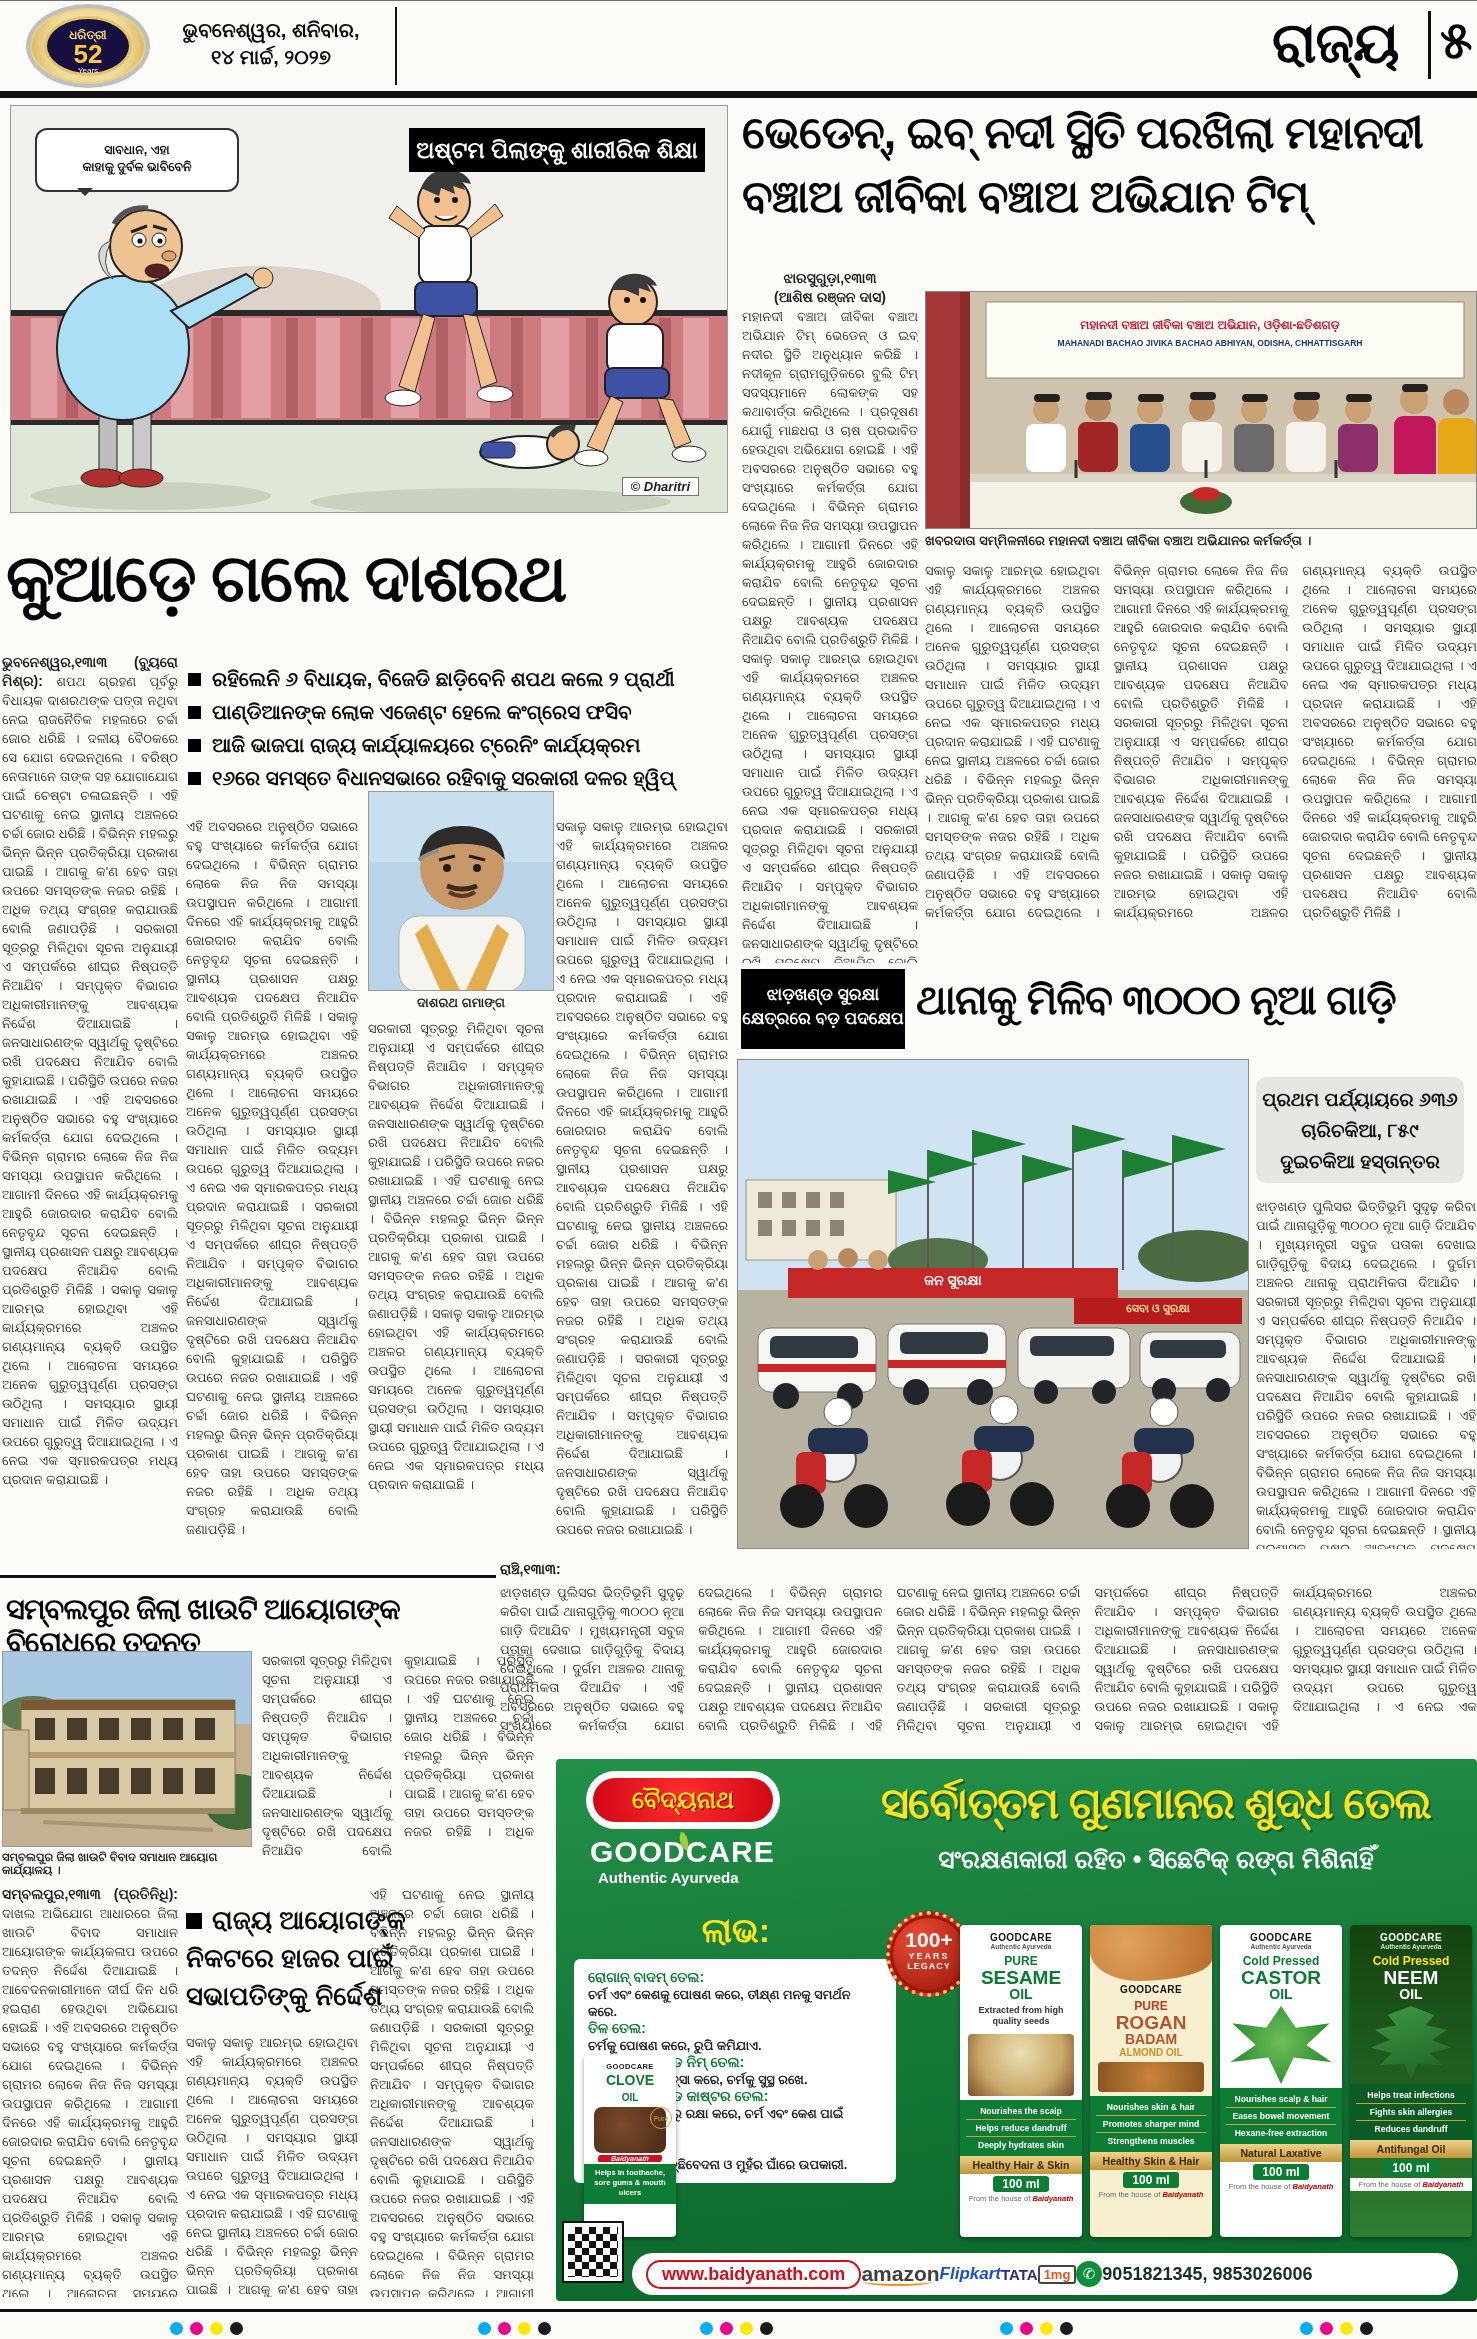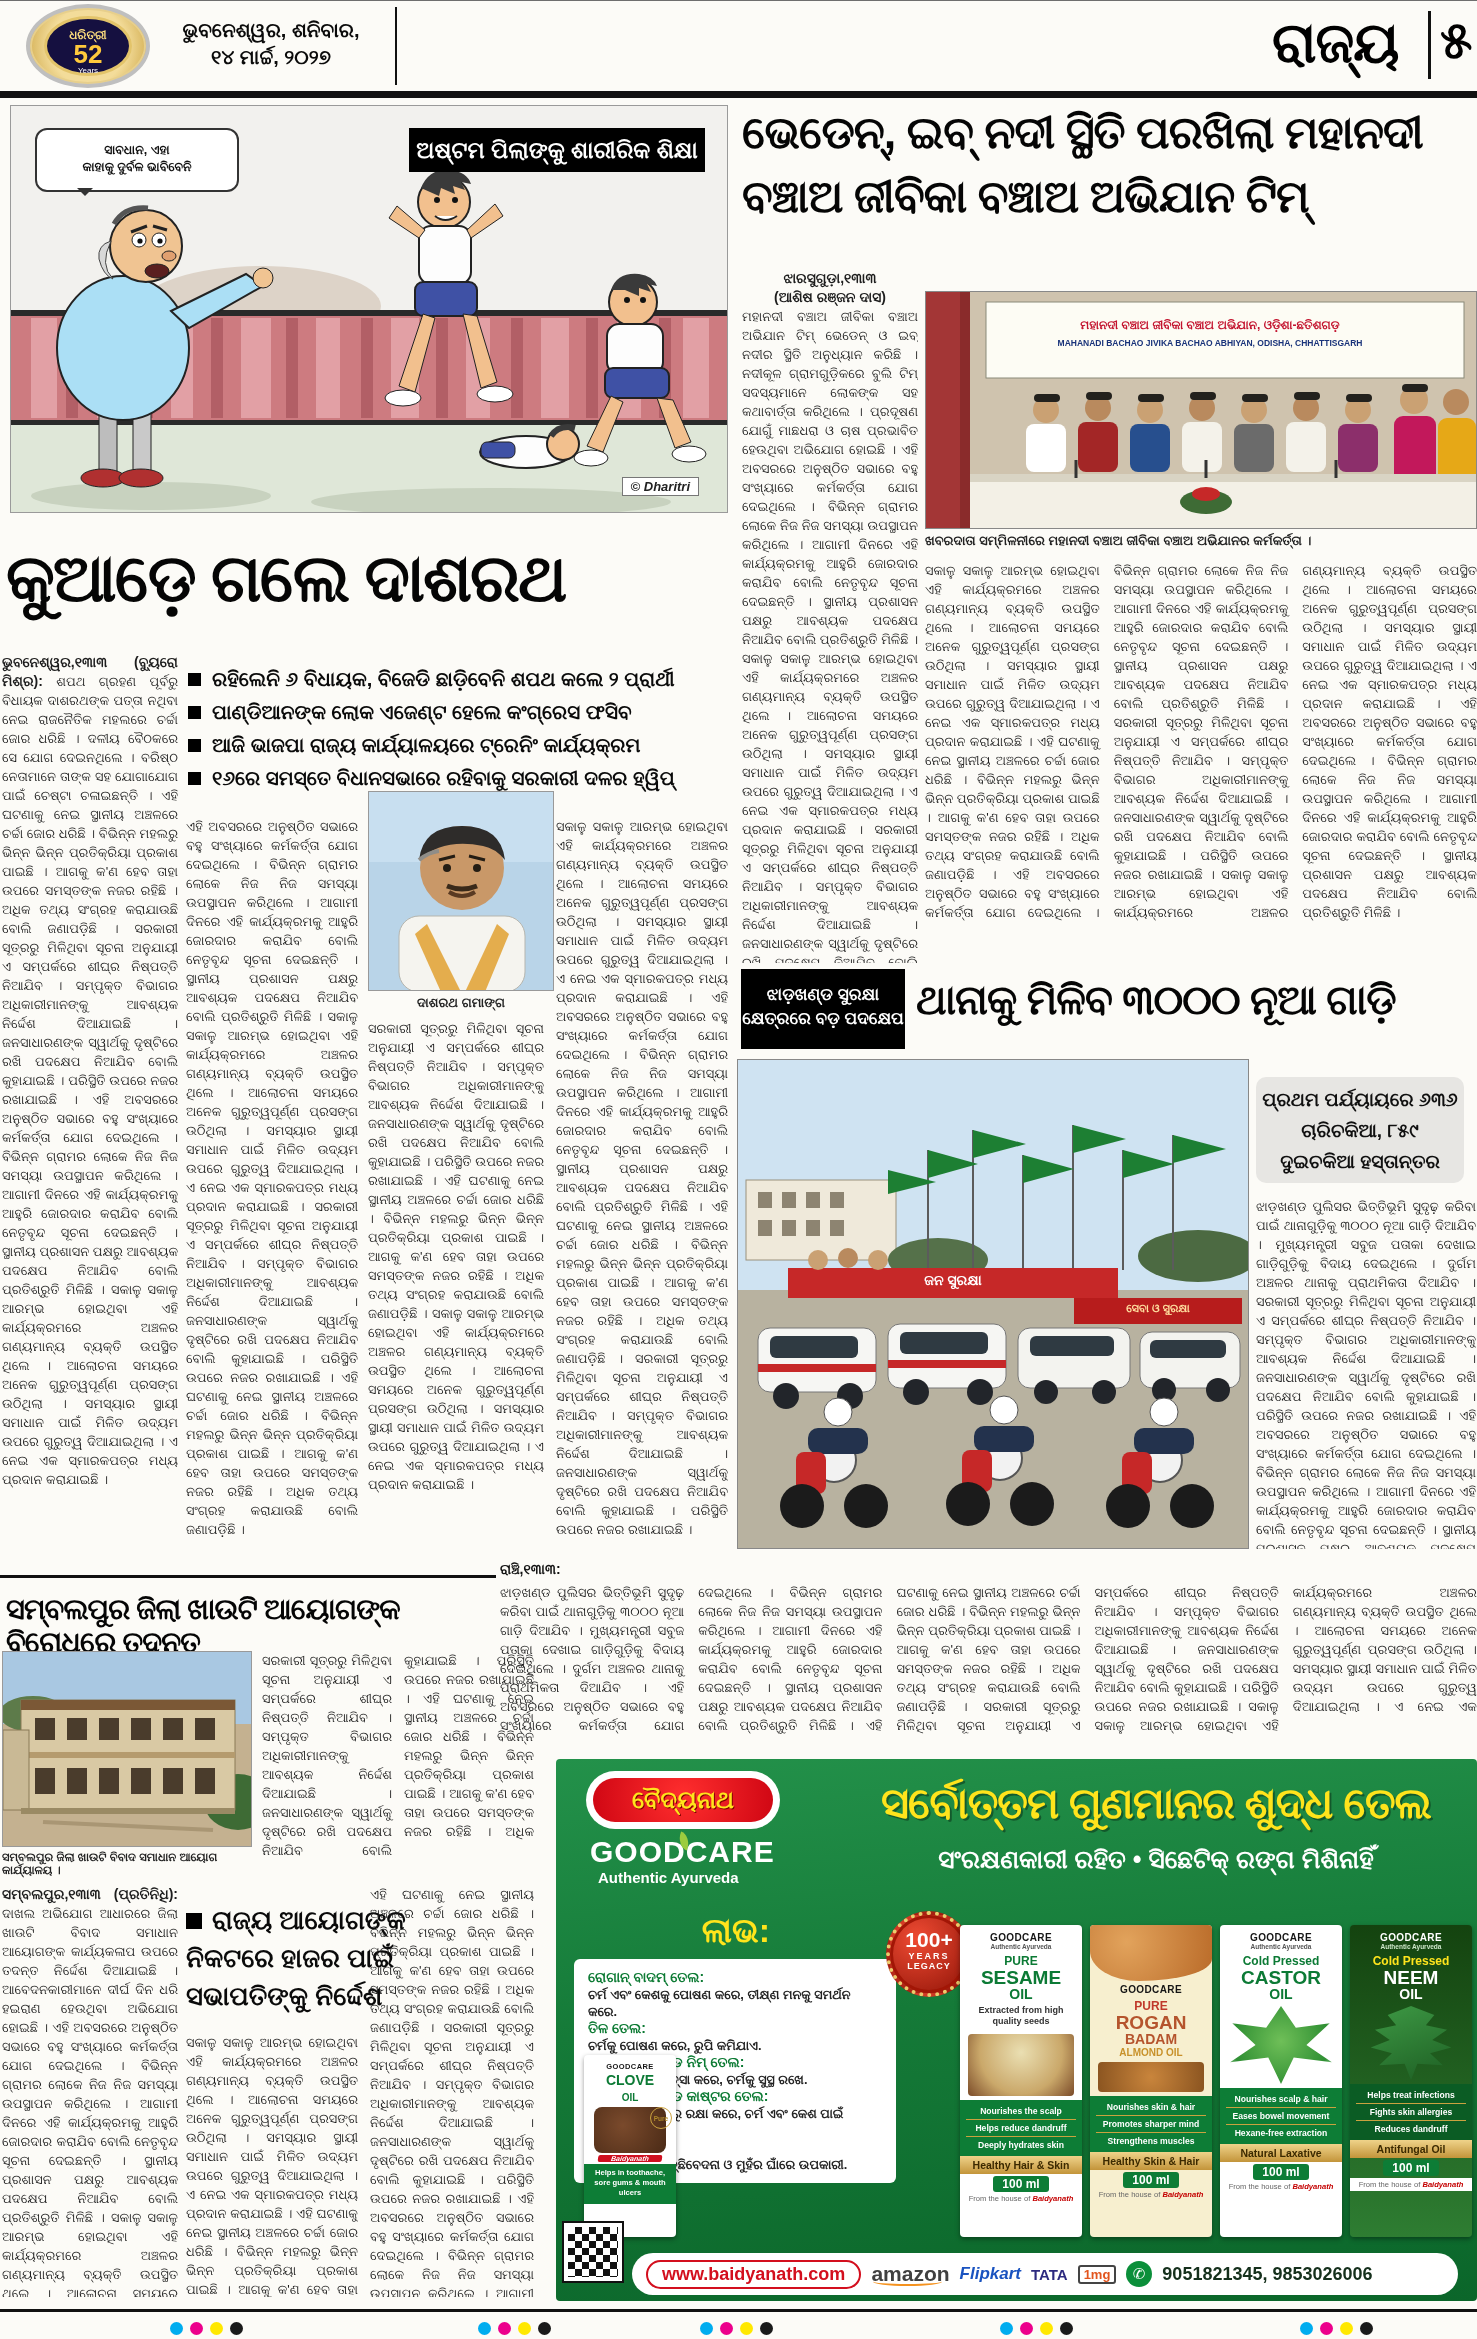--- a/index.html
+++ b/index.html
@@ -61,21 +61,21 @@
 .card.rogan .pname{color:#b5542d}
 .card.rogan .pname2{color:#b5542d}
 .card.castor .pline{color:#0c7a35}
 .card.neem{background:linear-gradient(180deg,#14430f,#2e7d32)}
 .card.neem .gc,.card.neem .pname,.card.neem .pname2{color:#fff}
 .card.neem .gct{color:#cde6c9}
 .card.neem .pline{color:#ffe41c}
 .card.neem .bl{background:#0b5c24}
 .card.neem .foot{background:#fff;padding:2px 0}
 .qr{background:repeating-conic-gradient(#111 0% 25%,#fff 0% 50%) 0 0/14px 14px;border:4px solid #fff;outline:2px solid #111}
-.adbar{background:#fff;border-radius:22px;display:flex;align-items:center;gap:10px;padding:0 14px}
+.adbar{background:#fff;border-radius:22px;display:flex;align-items:center;gap:0;padding:0 14px}
 .webpill{border:2.5px solid #d30f1e;color:#d30f1e;font-weight:800;font-size:18px;border-radius:20px;padding:2px 14px;white-space:nowrap}
 .amz{font-weight:800;font-size:21px;color:#404040;position:relative}
 .amz:after{content:"";position:absolute;left:2px;right:8px;bottom:0;height:7px;border-bottom:2.5px solid #f5921e;border-radius:50%}
 .fk{font-weight:800;font-style:italic;font-size:17px;color:#1a53c0}
 .tata{font-weight:800;font-size:15px;color:#2d2a80}
 .onemg{font-weight:800;font-size:13px;color:#e2551e;border:2px solid #444;border-radius:3px;padding:0 4px}
 .phico{width:26px;height:26px;border-radius:50%;background:#0b8f3a;color:#fff;text-align:center;line-height:26px;font-size:15px;flex:none}
 .phones{font-weight:800;font-size:18px;color:#15301c;white-space:nowrap}
 .dot{width:13px;height:13px;border-radius:50%;display:inline-block;margin-right:7px}
 .ovl{position:absolute;text-align:center;font-weight:800;overflow:hidden;white-space:nowrap}

